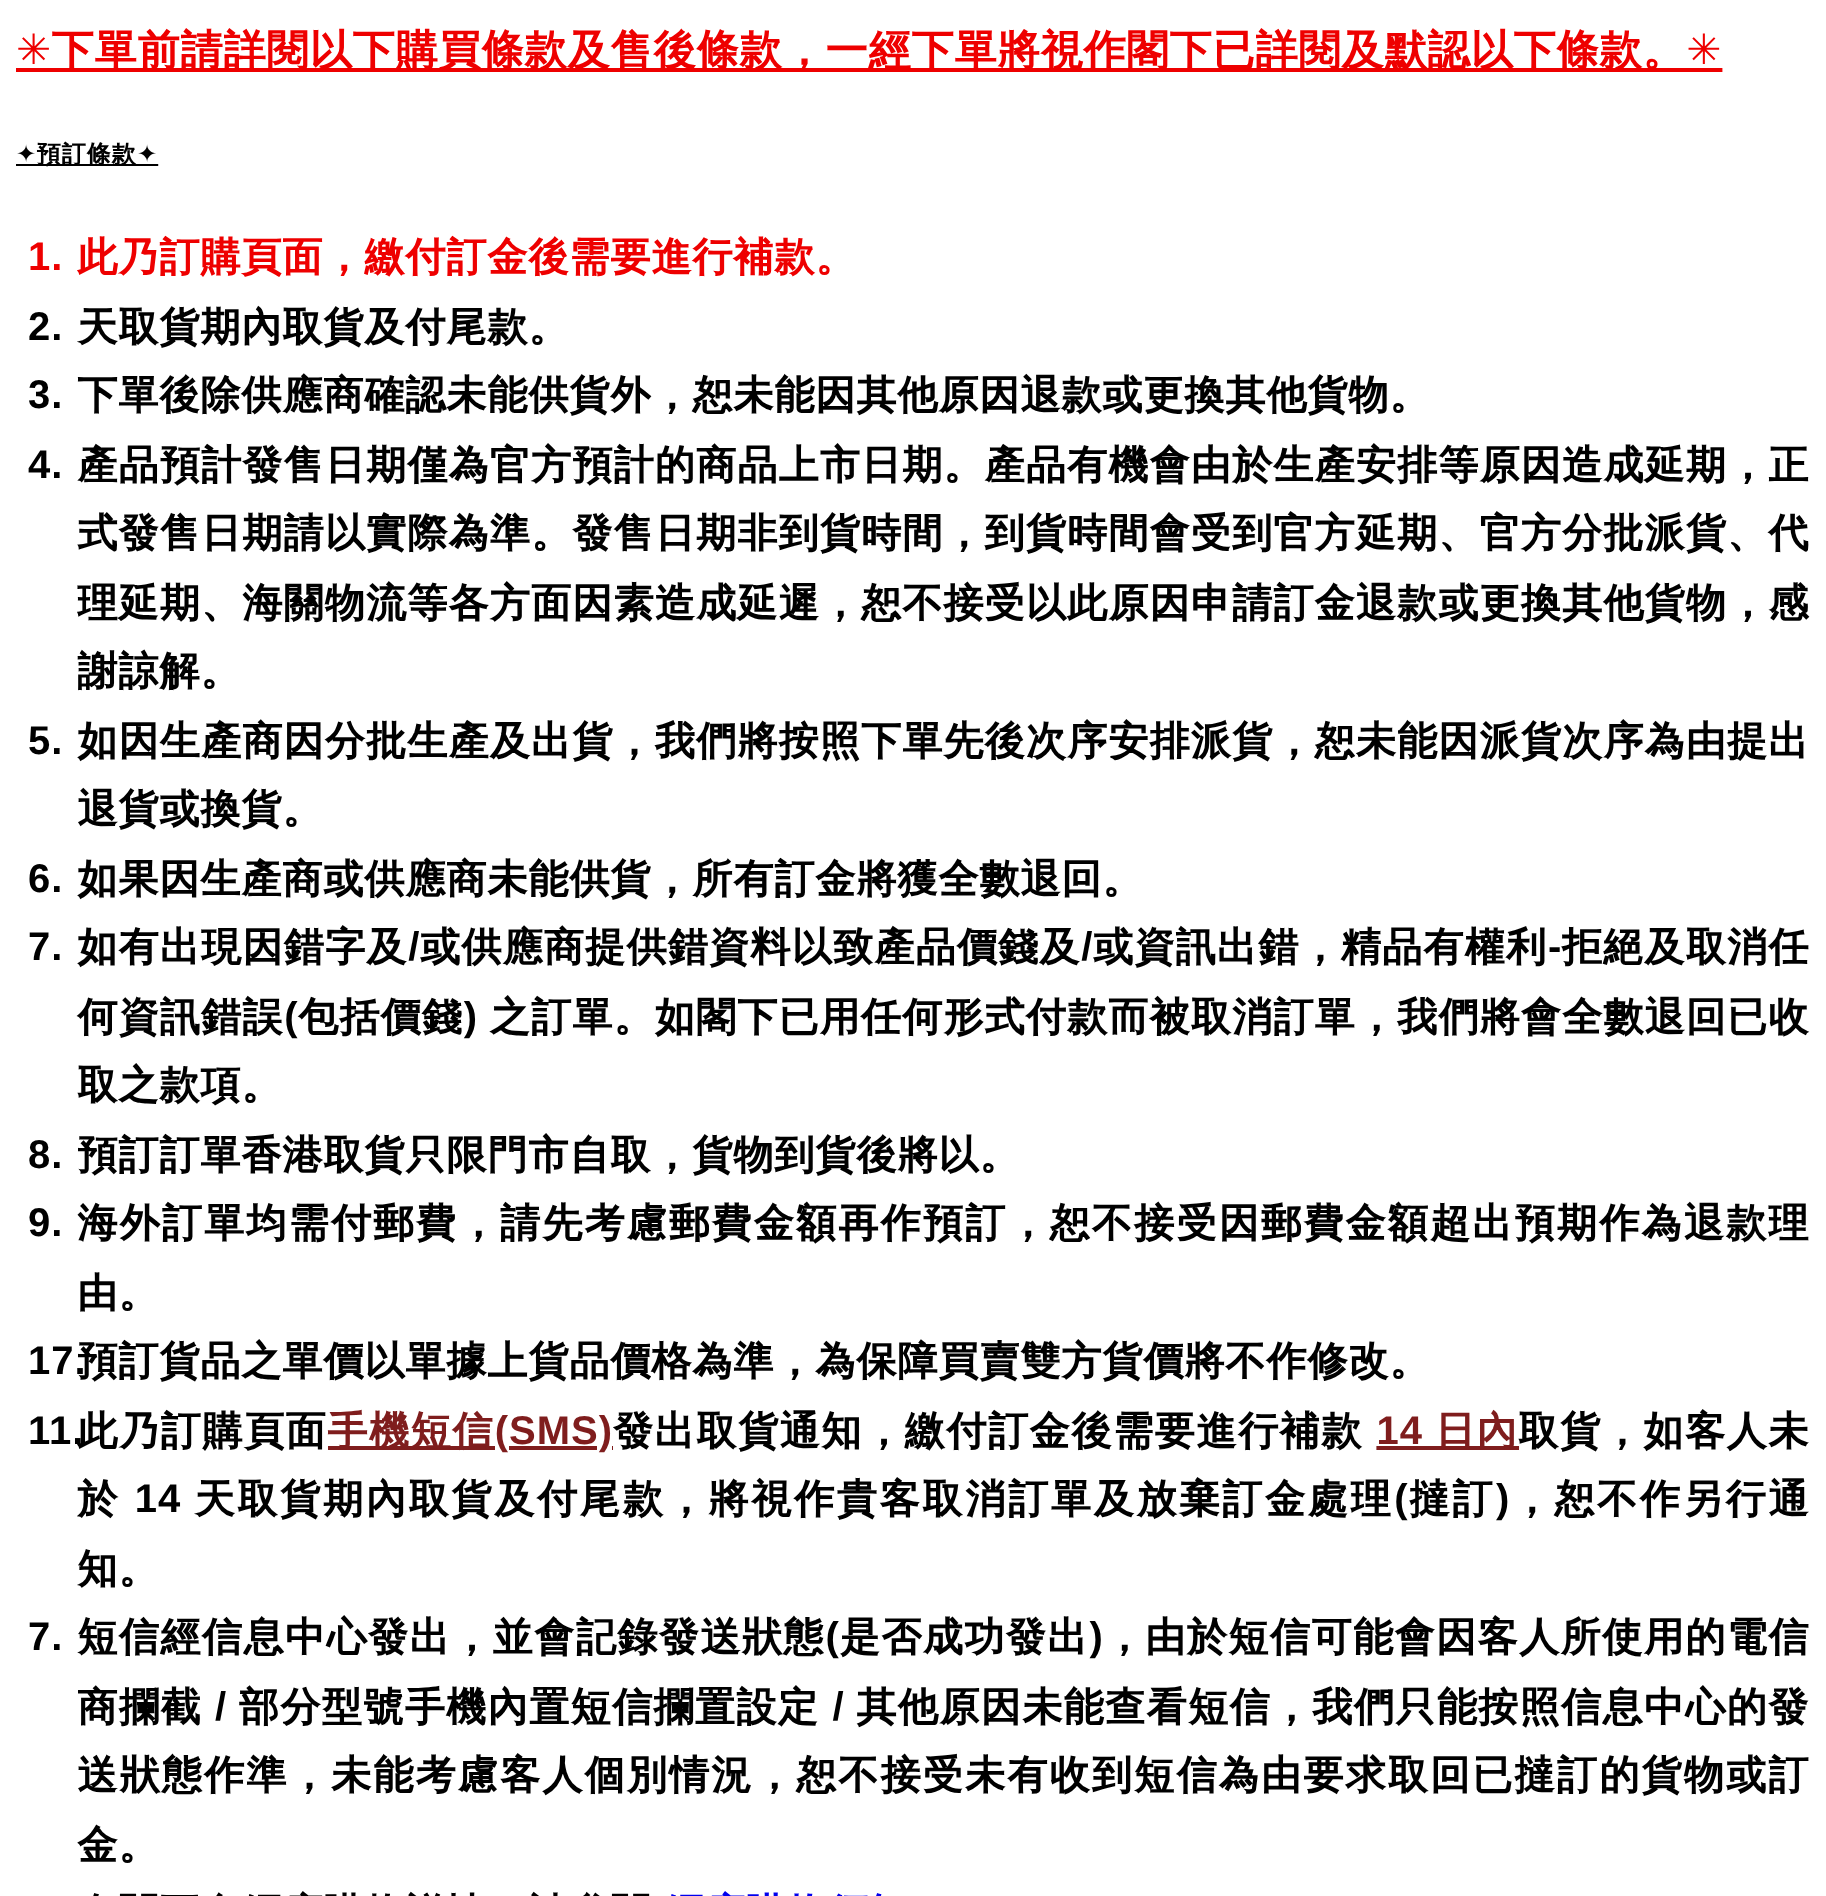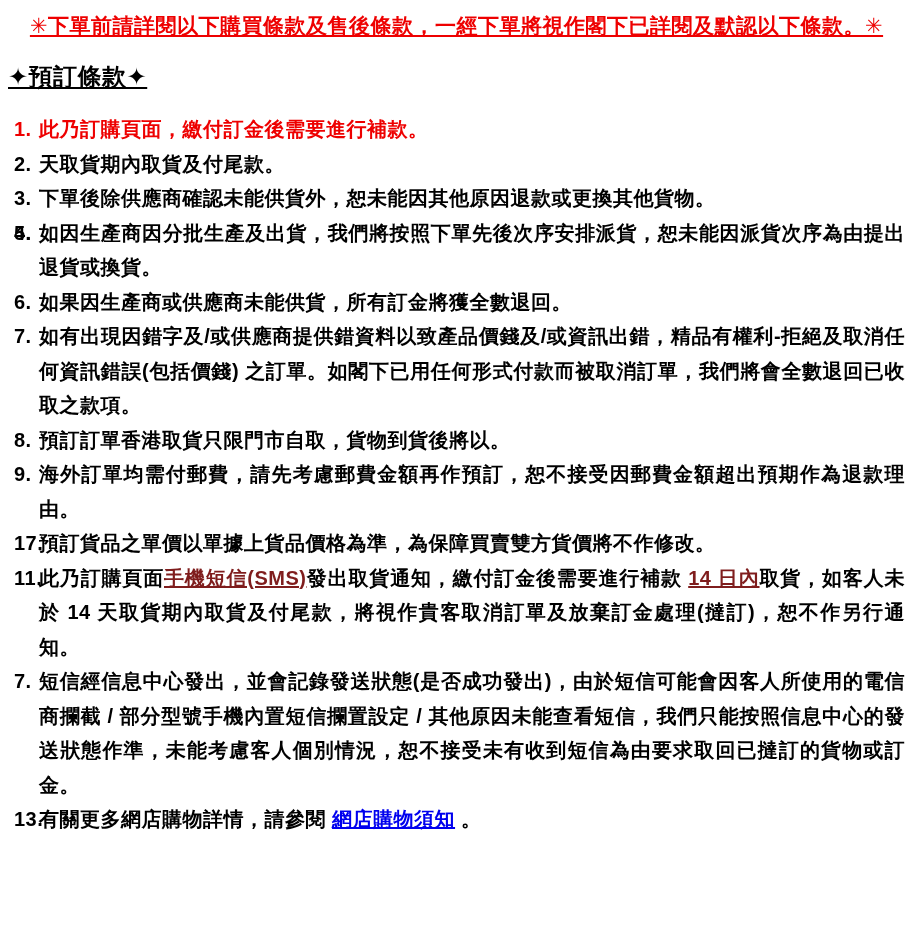--- a/index.html
+++ b/index.html
@@ -19,25 +19,24 @@
     padding: 12px 8px 10px 8px;
     box-sizing: border-box;
   }
   .notice-banner {
     color: #ee0000;
     font-size: 21px;
     line-height: 28px;
     text-decoration: underline;
     margin: 0 0 24px 0;
     letter-spacing: 0.5px;
-    text-align: center;
   }
   .section-heading {
     color: #000000;
-    font-size: 24px;
+    font-size: 12px;
     line-height: 26px;
     text-decoration: underline;
     margin: 0 0 22px 0;
     letter-spacing: 0.5px;
   }
   .terms-list {
     margin: 0;
     padding: 0;
   }
   .term-item {
@@ -87,20 +86,21 @@
       <span>天取貨期內取貨及付尾款。</span>
     </div>
 
     <div class="term-item">
       <span class="term-num">3.</span>
       <span>下單後除供應商確認未能供貨外，恕未能因其他原因退款或更換其他貨物。</span>
     </div>
 
     <div class="term-item">
       <span class="term-num">4.</span>
+      <span>產品預計發售日期僅為官方預計的商品上市日期。產品有機會由於生產安排等原因造成延期，正式發售日期請以實際為準。發售日期非到貨時間，到貨時間會受到官方延期、官方分批派貨、代理延期、海關物流等各方面因素造成延遲，恕不接受以此原因申請訂金退款或更換其他貨物，感謝諒解。</span>
     </div>
 
     <div class="term-item">
       <span class="term-num">5.</span>
       <span>如因生產商因分批生產及出貨，我們將按照下單先後次序安排派貨，恕未能因派貨次序為由提出退貨或換貨。</span>
     </div>
 
     <div class="term-item">
       <span class="term-num">6.</span>
       <span>如果因生產商或供應商未能供貨，所有訂金將獲全數退回。</span>

